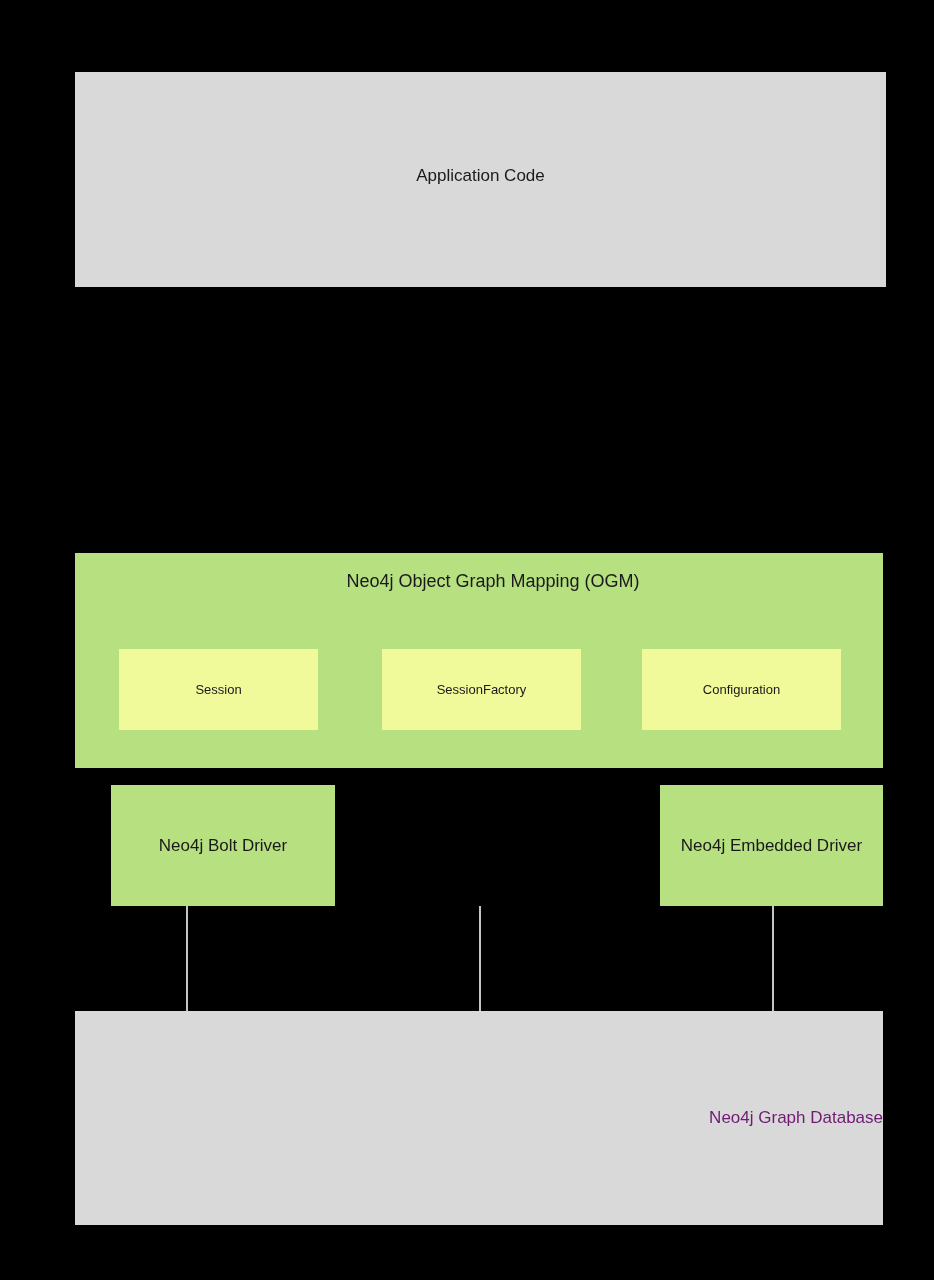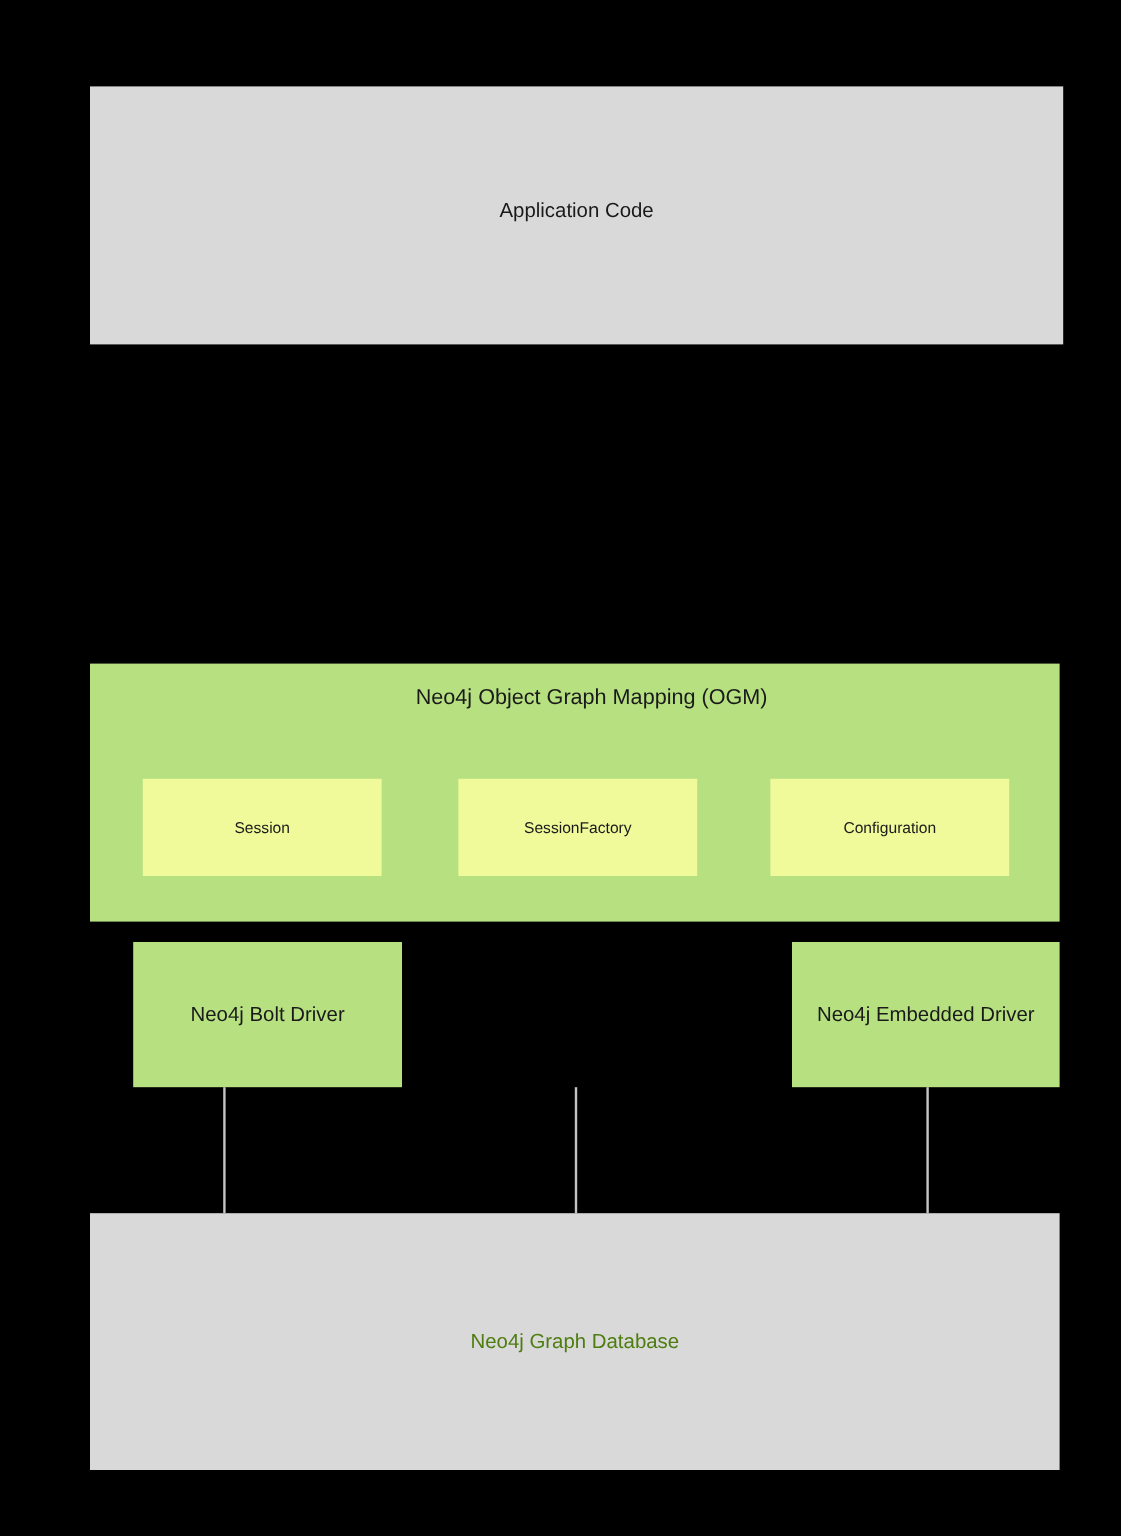--- a/index.html
+++ b/index.html
@@ -137,23 +137,23 @@
     top: 1011px;
     width: 808px;
     height: 214px;
     background: #d9d9d9;
   }
   .db-label {
     position: absolute;
     left: 0;
     right: 0;
     top: 97px;
-    text-align: center;
+    text-align: right;
     font-size: 17px;
-    color: #4d7c0f;
+    color: #701a75;
   }
 </style>
 </head>
 <body>
 
 <div id="diagram">
 
   <div class="layer app-layer">
     <div class="app-label">Application Code</div>
   </div>

